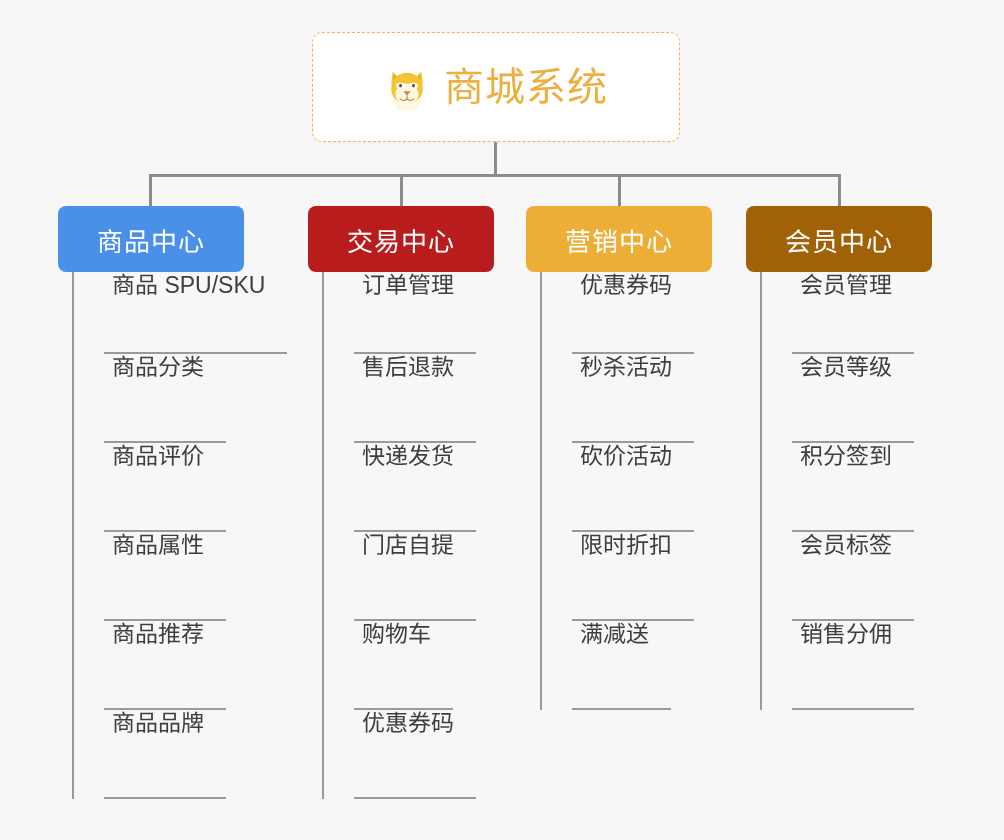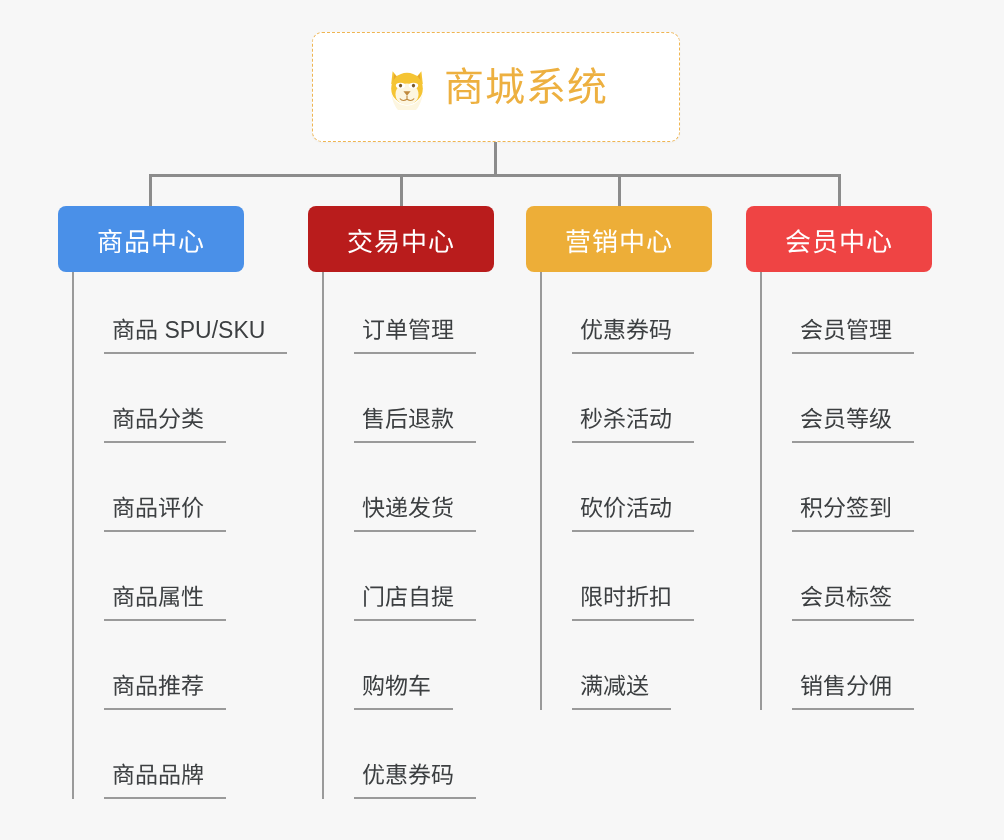--- a/index.html
+++ b/index.html
@@ -101,33 +101,32 @@
     color: #ffffff;
     font-size: 26px;
     letter-spacing: 1px;
     white-space: nowrap;
     box-sizing: border-box;
     padding: 0 10px;
   }
   .branch.b1 .branch-header { width: 186px; background: #4a90e8; }
   .branch.b2 .branch-header { width: 186px; background: #b91c1c; }
   .branch.b3 .branch-header { width: 186px; background: #edae38; font-family: Liberation Serif, serif; }
-  .branch.b4 .branch-header { width: 186px; background: #ef4444; }
+  .branch.b4 .branch-header { width: 186px; background: #a16207; }
 
   
   .leaf-list {
     position: relative;
     margin-left: 14px;
     padding-left: 0;
     border-left: 2px solid #9a9a9a;
   }
   .leaf-item {
     height: 89px;
     display: flex;
-    align-items: flex-end;
     box-sizing: border-box;
   }
   .leaf-label {
     display: inline-block;
     margin-left: 30px;
     padding: 0 22px 7px 8px;
     font-size: 23px;
     color: #3c3f41;
     white-space: nowrap;
     border-bottom: 2px solid #9a9a9a;

